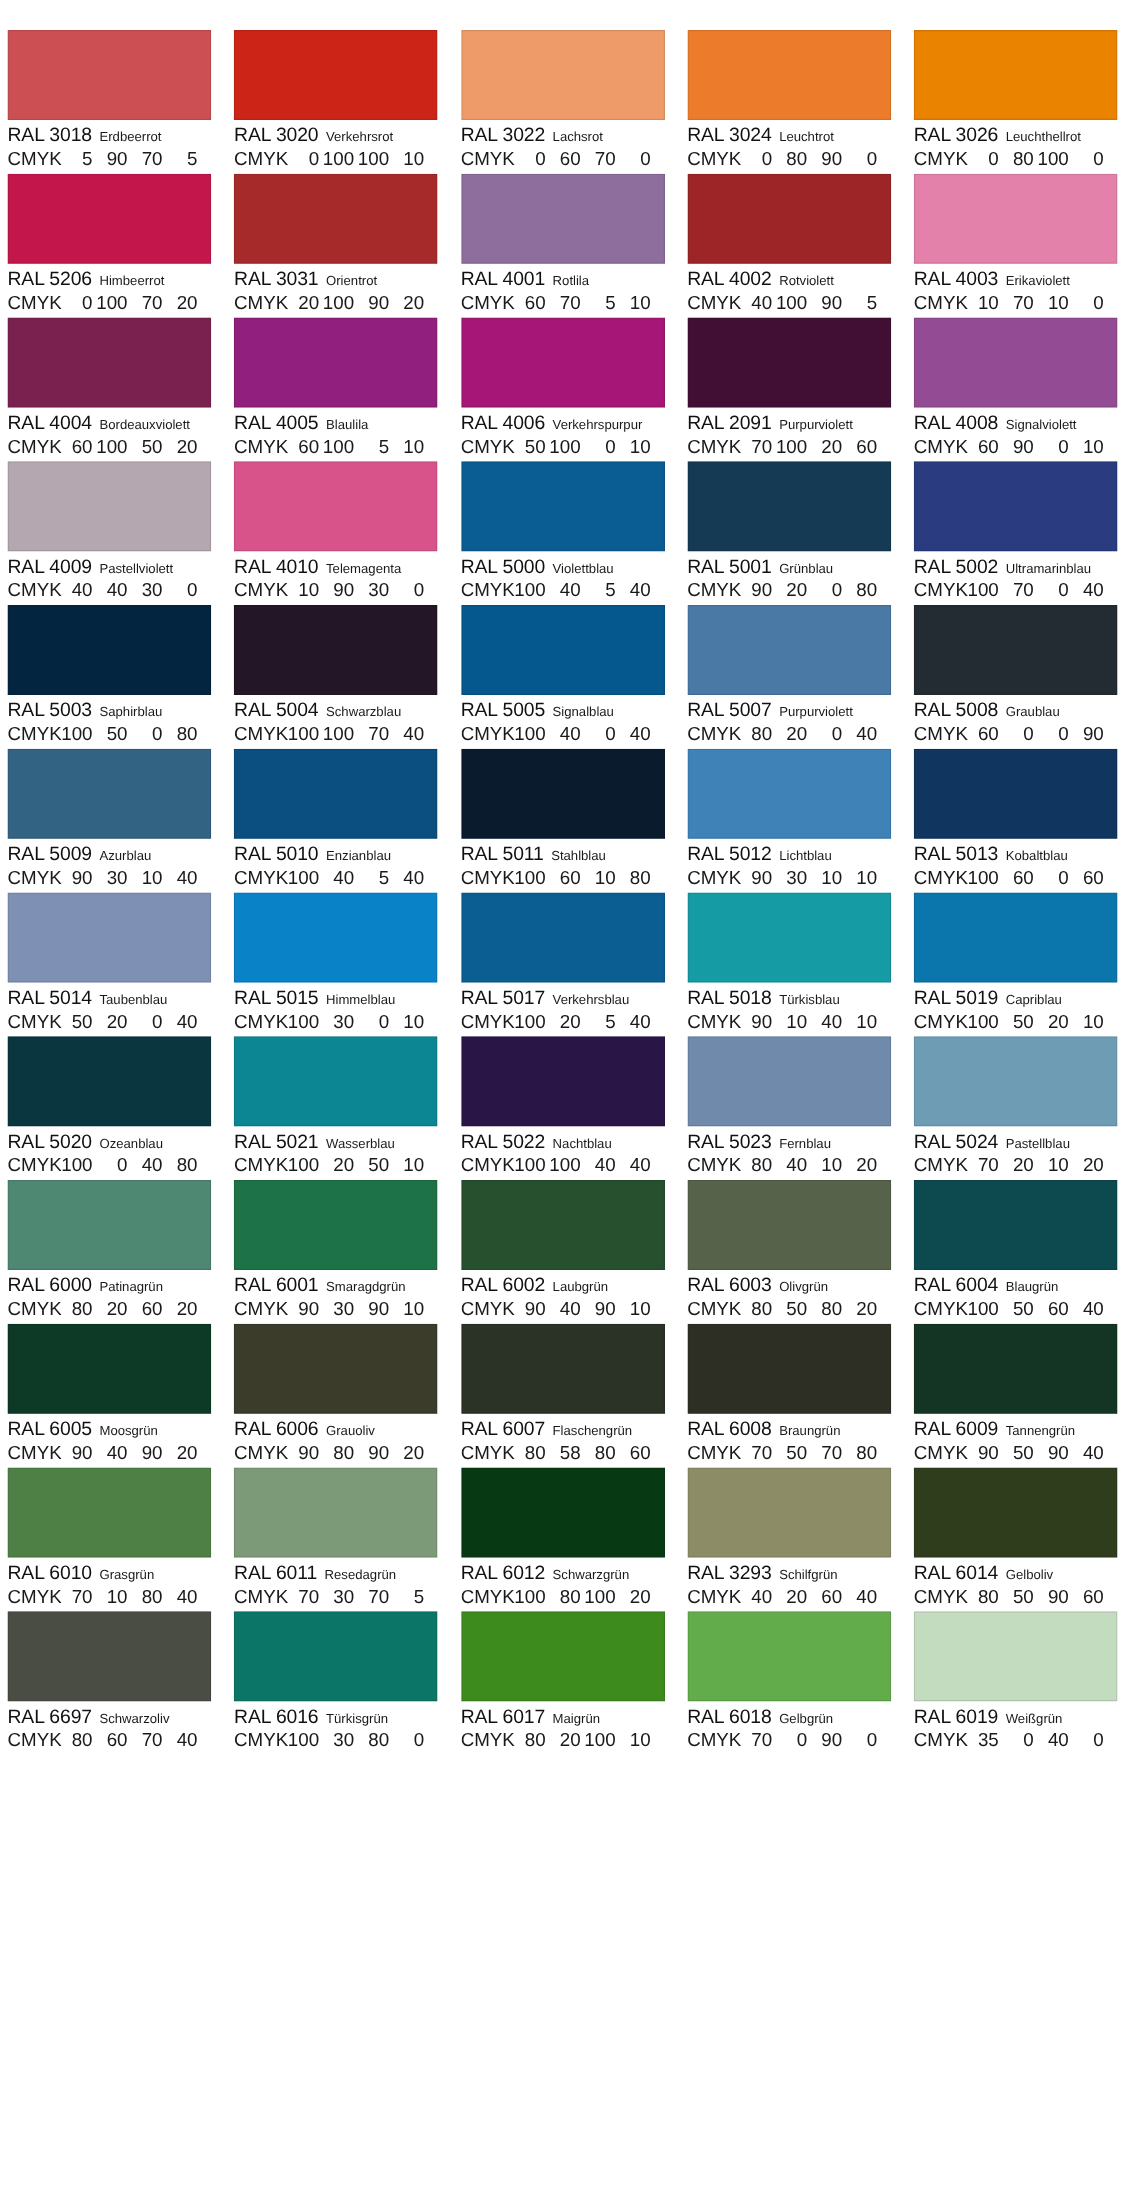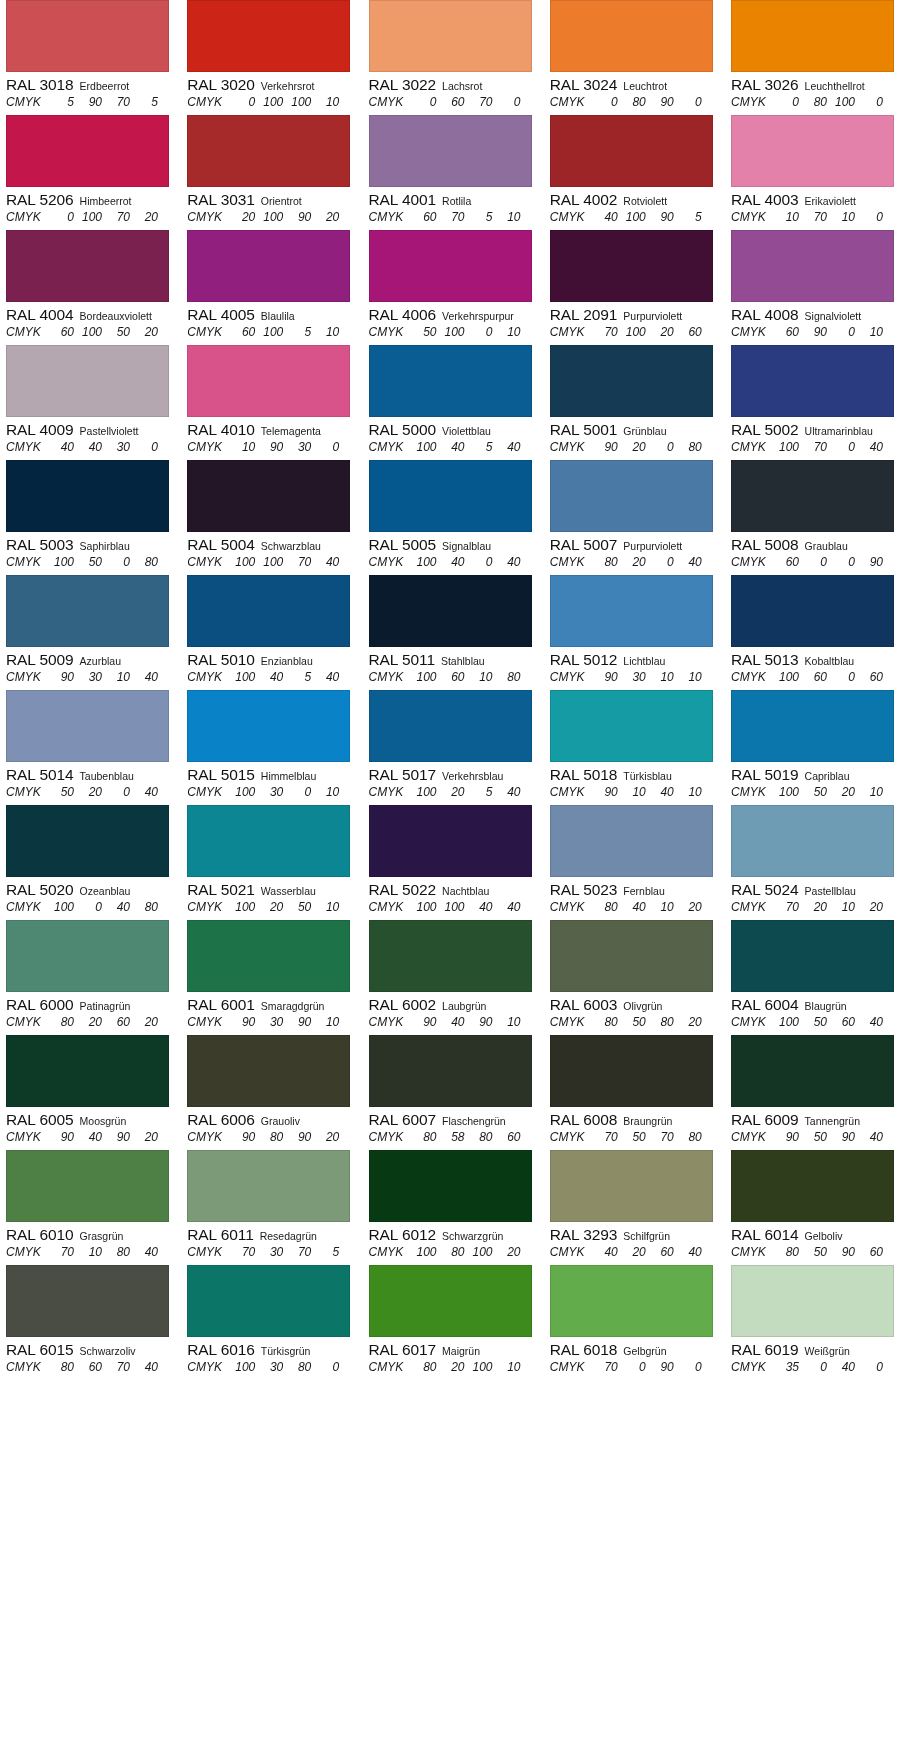--- a/index.html
+++ b/index.html
@@ -8,21 +8,21 @@
     background: #ffffff;
   }
   body {
     width: 900px;
     height: 1750px;
     font-family: "Liberation Sans", sans-serif;
     overflow: hidden;
   }
   #chart {
     width: 900px;
-    padding: 0 6px 0 6px;
+    padding: 24px 6px 0 6px;
     box-sizing: border-box;
   }
   .row {
     display: flex;
     width: 888px;
     margin: 0 0 4px 0;
   }
   .cell {
     width: 163px;
     margin-right: 0;
@@ -53,28 +53,27 @@
     font-family: "Liberation Sans", sans-serif;
   }
   .ral-name {
     font-size: 10.5px;
     color: #1a1a1a;
     margin-left: 6px;
     font-family: "Liberation Sans", sans-serif;
   }
   .cmyk-line {
     display: flex;
-    align-items: flex-start;
+    align-items: center;
     white-space: nowrap;
     overflow: hidden;
     height: 16px;
     margin-top: 0px;
-    font-size: 12px;
+    font-size: 15px;
     color: #1a1a1a;
-    font-style: italic;
   }
   .cmyk-label {
     width: 40px;
     flex: 0 0 40px;
   }
   .cmyk-val {
     width: 28px;
     flex: 0 0 28px;
     text-align: right;
   }
@@ -872,21 +871,21 @@
           <span class="cmyk-val">50</span>
           <span class="cmyk-val">90</span>
           <span class="cmyk-val">60</span>
         </div>
       </div>
     </div>
     <div class="row">
       <div class="cell">
         <div class="swatch" style="background: rgb(74, 77, 68);"></div>
         <div class="label-line">
-          <span class="ral-code">RAL 6015</span>
+          <span class="ral-code">RAL 6697</span>
           <span class="ral-name">Schwarzoliv</span>
         </div>
         <div class="cmyk-line">
           <span class="cmyk-label">CMYK</span>
           <span class="cmyk-val">80</span>
           <span class="cmyk-val">60</span>
           <span class="cmyk-val">70</span>
           <span class="cmyk-val">40</span>
         </div>
       </div>

